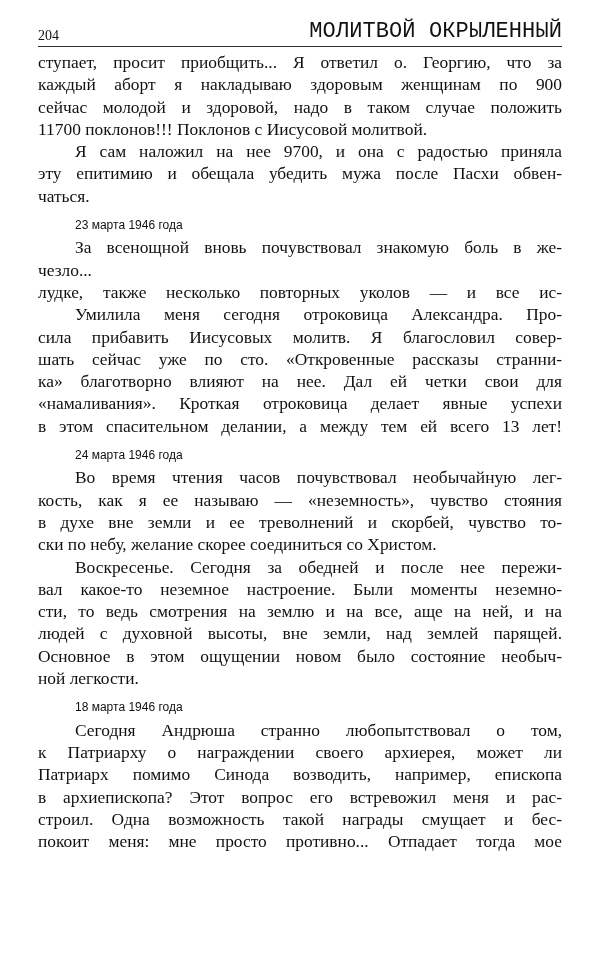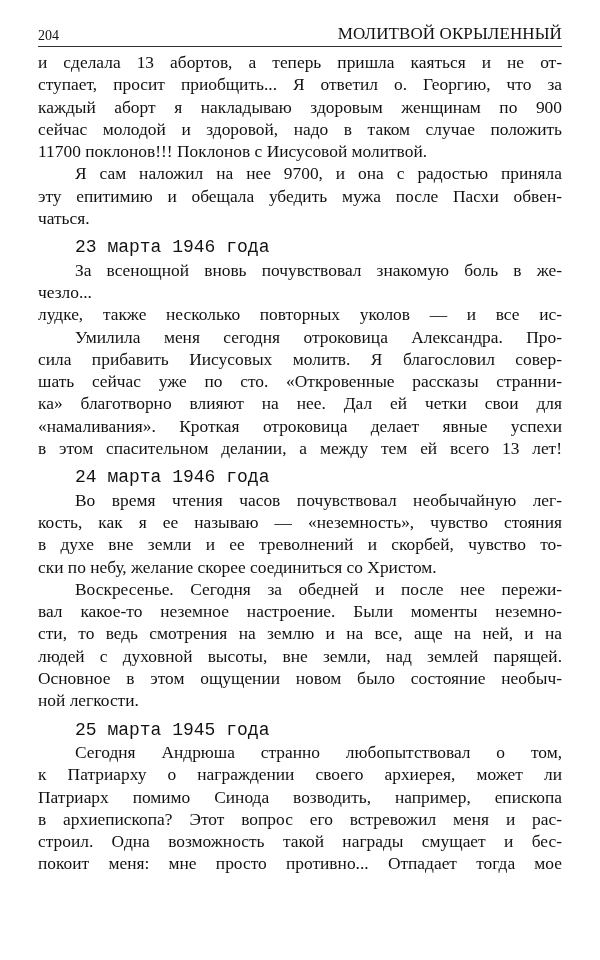--- a/index.html
+++ b/index.html
@@ -2,45 +2,44 @@
 <html><head>
 <meta charset="utf-8">
 <style>
   html, body { margin: 0; padding: 0; background: #ffffff; }
   body { width: 600px; height: 960px; overflow: hidden; position: relative;
          font-family: "DejaVu Serif", "Liberation Serif", serif; color: #111; }
   .page { position: absolute; left: 38px; top: 18px; width: 524px; }
   .running-head { display: flex; justify-content: space-between; align-items: flex-end;
                   height: 26px; border-bottom: 1.6px solid #333; padding-bottom: 2px; }
   .page-num { font-size: 14px; font-family: "Liberation Serif", serif; }
-  .running-title { font-size: 17px; font-family: Liberation Serif, serif; letter-spacing: 0.1px; }
+  .running-title { font-size: 22px; font-family: Liberation Mono, monospace; letter-spacing: 0.1px; }
   .body { margin-top: 4px; }
   .line { display: block; font-size: 17.4px; line-height: 22.3px; height: 22.3px;
           text-align: justify; text-align-last: justify; white-space: nowrap;
           overflow: hidden; font-family: "Liberation Serif", serif; }
   .line.last { text-align-last: left; }
   .line.indent { padding-left: 37px; }
-  .date-heading { display: block; font-size: 18px; line-height: 22.3px; height: 22.3px;
-                  padding-left: 37px; margin-top: 7px; font-family: Liberation Mono, monospace; }
+  .date-heading { display: block; font-size: 12px; line-height: 22.3px; height: 22.3px;
+                  padding-left: 37px; margin-top: 7px; font-family: Liberation Sans, sans-serif; }
   .para { display: block; }
   .para .line { white-space: normal; }
 </style>
 </head>
 <body>
 
 <div class="page">
   <div class="running-head">
     <span class="page-num">204</span>
     <span class="running-title">МОЛИТВОЙ ОКРЫЛЕННЫЙ</span>
   </div>
 
   <div class="body">
 
     <div class="para">
-      <span class="line">и сделала 13 абортов, а теперь пришла каяться и не от-</span>
       <span class="line">ступает, просит приобщить... Я ответил о. Георгию, что за</span>
       <span class="line">каждый аборт я накладываю здоровым женщинам по 900</span>
       <span class="line">сейчас молодой и здоровой, надо в таком случае положить</span>
       <span class="line last">11700 поклонов!!! Поклонов с Иисусовой молитвой.</span>
     </div>
     <div class="para">
       <span class="line indent">Я сам наложил на нее 9700, и она с радостью приняла</span>
       <span class="line">эту епитимию и обещала убедить мужа после Пасхи обвен-</span>
       <span class="line last">чаться.</span>
     </div>
@@ -69,21 +68,21 @@
     </div>
     <div class="para">
       <span class="line indent">Воскресенье. Сегодня за обедней и после нее пережи-</span>
       <span class="line">вал какое-то неземное настроение. Были моменты неземно-</span>
       <span class="line">сти, то ведь смотрения на землю и на все, аще на ней, и на</span>
       <span class="line">людей с духовной высоты, вне земли, над землей парящей.</span>
       <span class="line">Основное в этом ощущении новом было состояние необыч-</span>
       <span class="line last">ной легкости.</span>
     </div>
 
-    <span class="date-heading">25 марта 1945 года</span>
+    <span class="date-heading">18 марта 1946 года</span>
     <div class="para">
       <span class="line indent">Сегодня Андрюша странно любопытствовал о том,</span>
       <span class="line">к Патриарху о награждении своего архиерея, может ли</span>
       <span class="line">Патриарх помимо Синода возводить, например, епископа</span>
       <span class="line">в архиепископа? Этот вопрос его встревожил меня и рас-</span>
       <span class="line">строил. Одна возможность такой награды смущает и бес-</span>
       <span class="line">покоит меня: мне просто противно... Отпадает тогда мое</span>
     </div>
 
   </div>

